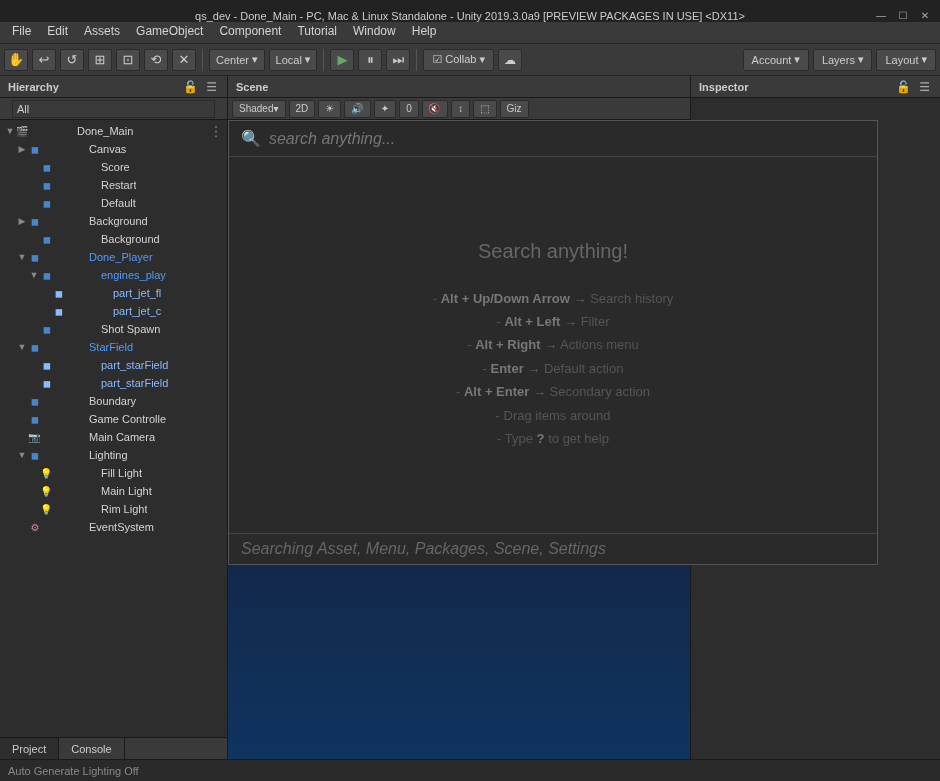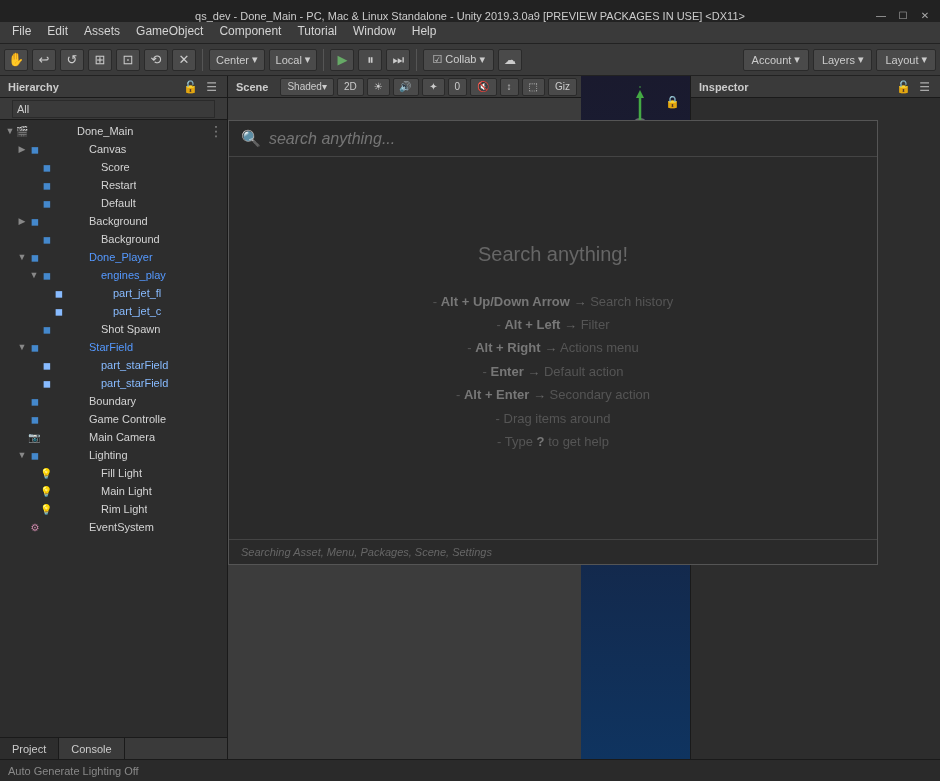--- a/index.html
+++ b/index.html
@@ -296,21 +296,21 @@
       border-radius: 2px;
       height: 18px;
       display: flex;
       align-items: center;
     }
 
     
     #center-area {
       flex: 1;
       display: flex;
-      flex-direction: row;
+      flex-direction: column;
       background: #3c3c3c;
       position: relative;
     }
     #scene-header {
       background: #3a3a3a;
       height: 22px;
       display: flex;
       align-items: center;
       padding: 0 8px;
       border-bottom: 1px solid #1a1a1a;
@@ -429,21 +429,21 @@
     .search-hint .key {
       font-weight: bold;
       color: #777;
     }
     .search-hint .arrow {
       color: #666;
     }
     #search-footer {
       padding: 6px 12px;
       border-top: 1px solid #444;
-      font-size: 11px;
+      font-size: 16px;
       color: #666;
       font-style: italic;
     }
 
     
     #status-bar {
       background: #2a2a2a;
       height: 22px;
       display: flex;
       align-items: center;

